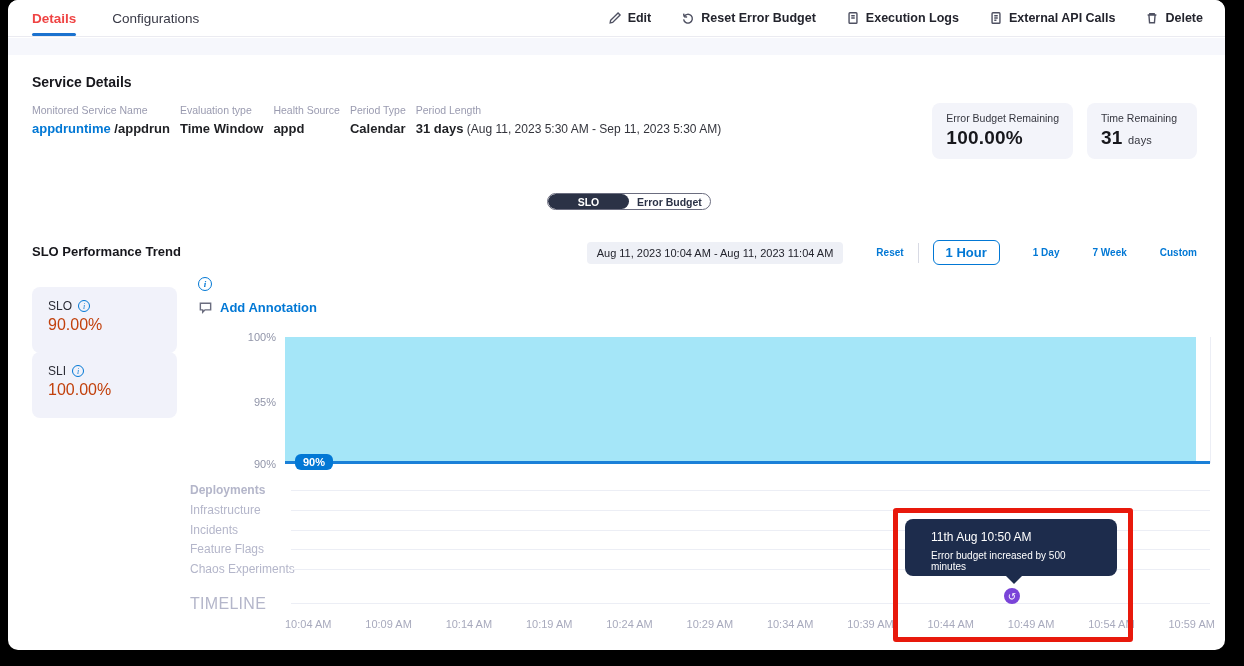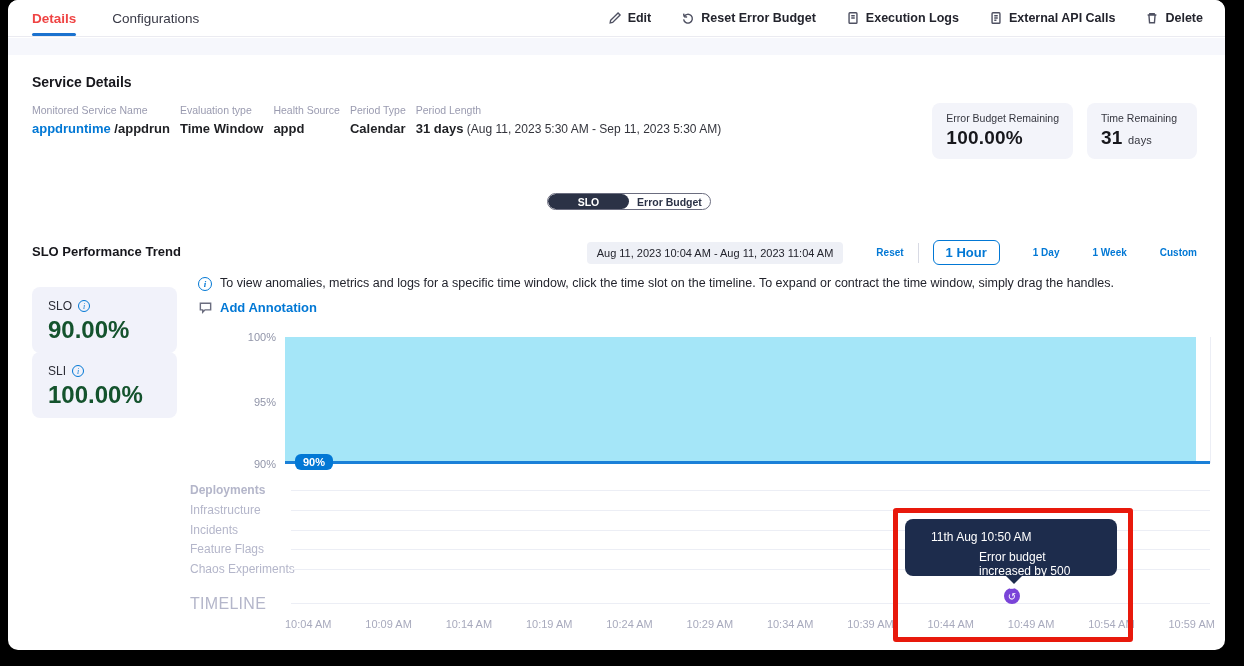--- a/index.html
+++ b/index.html
@@ -49,41 +49,41 @@
   .info-row { position:absolute; left:190px; top:276px; display:flex; align-items:flex-start; gap:8px; font-size:12.5px; color:#23242d; width:1010px; }
   .info-ico { width:14px; height:14px; border:1.5px solid #0278d5; border-radius:50%; color:#0278d5; font-size:9px; font-weight:bold; display:flex; align-items:center; justify-content:center; flex:0 0 auto; margin-top:1px; font-family:"Liberation Serif", serif; font-style:italic; }
   .annot-row { position:absolute; left:190px; top:300px; display:flex; align-items:center; gap:7px; cursor:pointer; }
   .annot-row svg { width:15px; height:15px; stroke:#6b6d7f; fill:none; stroke-width:1.5; }
   .annot-label { color:#0278d5; font-size:13px; font-weight:bold; }
 
   
   .mcard { position:absolute; left:24px; width:145px; height:66px; background:#f1f2fa; border-radius:8px; padding:12px 16px; }
   .mcard .mlabel { font-size:12px; color:#2b2c35; display:flex; align-items:center; gap:6px; margin-bottom:3px; }
   .mcard .mi { width:12px; height:12px; border:1.3px solid #0278d5; border-radius:50%; color:#0278d5; font-size:8px; display:flex; align-items:center; justify-content:center; font-family:"Liberation Serif", serif; font-style:italic; }
-  .mcard .mvalue { font-size:24px; font-weight:bold; color:#14532d; }
+  .mcard .mvalue { font-size:16px; font-weight:normal; color:#c2410c; }
 
   
   .ylabel { position:absolute; font-size:11px; color:#9195a9; text-align:right; width:40px; }
   .area { position:absolute; left:277px; top:337px; width:911px; height:126px; background:#a5e6f8; }
   .sloline { position:absolute; left:277px; top:461px; width:925px; height:3px; background:#1a80d8; }
   .slobadge { position:absolute; left:287px; top:454px; background:#0278d5; color:#fff; font-size:11px; font-weight:bold; border-radius:6px; padding:2px 8px; }
   .plot-redge { position:absolute; left:1202px; top:337px; width:1px; height:126px; background:#eceef5; }
 
   .track-label { position:absolute; left:182px; font-size:12px; color:#b4b6ca; }
   .track-line { position:absolute; left:283px; width:919px; height:1px; background:#eceef5; }
   .timeline-label { position:absolute; left:182px; top:595px; font-size:16px; color:#b4b6ca; letter-spacing:.3px; }
 
   .xlabels { position:absolute; left:277px; top:618px; width:930px; display:flex; justify-content:space-between; }
   .xlabels span { font-size:11px; color:#a8aabd; }
 
   
   .marker { position:absolute; left:996px; top:588px; width:16px; height:16px; background:#7a44d8; border-radius:50%; display:flex; align-items:center; justify-content:center; color:#fff; font-size:10px; }
   .tooltip { position:absolute; left:897px; top:519px; width:212px; height:57px; background:#1d2c4c; border-radius:8px; color:#fff; padding:11px 26px; }
   .tooltip .tline1 { font-size:12px; margin-bottom:6px; }
-  .tooltip .tline2 { font-size:12px;margin-left:48px; }
+  .tooltip .tline2 { font-size:10px; }
   .tooltip:after { content:""; position:absolute; left:100px; bottom:-8px; width:0; height:0; border-left:9px solid transparent; border-right:9px solid transparent; border-top:9px solid #1d2c4c; }
   .redbox { position:absolute; left:885px; top:508px; width:240px; height:134px; border:5px solid #e8190c; border-radius:3px; pointer-events:none; }
 </style>
 </head>
 <body>
 
 <div class="canvas">
 
   <div class="tabsbar">
     <div class="tabs">
@@ -167,27 +167,26 @@
     <div class="seg off">Error Budget</div>
   </div>
 
   <div class="trend-title">SLO Performance Trend</div>
   <div class="trend-controls">
     <div class="datechip">Aug 11, 2023 10:04 AM - Aug 11, 2023 11:04 AM</div>
     <div class="linkbtn">Reset</div>
     <div class="vsep"></div>
     <div class="rangebtn">1 Hour</div>
     <div class="linkbtn">1 Day</div>
-    <div class="linkbtn">1 Week</div>
+    <div class="linkbtn">7 Week</div>
     <div class="linkbtn">Custom</div>
   </div>
 
   <div class="info-row">
     <div class="info-ico">i</div>
-    <span>To view anomalies, metrics and logs for a specific time window, click the time slot on the timeline. To expand or contract the time window, simply drag the handles.</span>
   </div>
   <div class="annot-row">
     <svg viewBox="0 0 16 16">
         <path d="M2.5 3.5h11v7h-6l-2.5 2.5v-2.5h-2.5z"></path>
       </svg>
     <span class="annot-label">Add Annotation</span>
   </div>
 
   <div class="mcard" style="top:287px;">
     <div class="mlabel">

